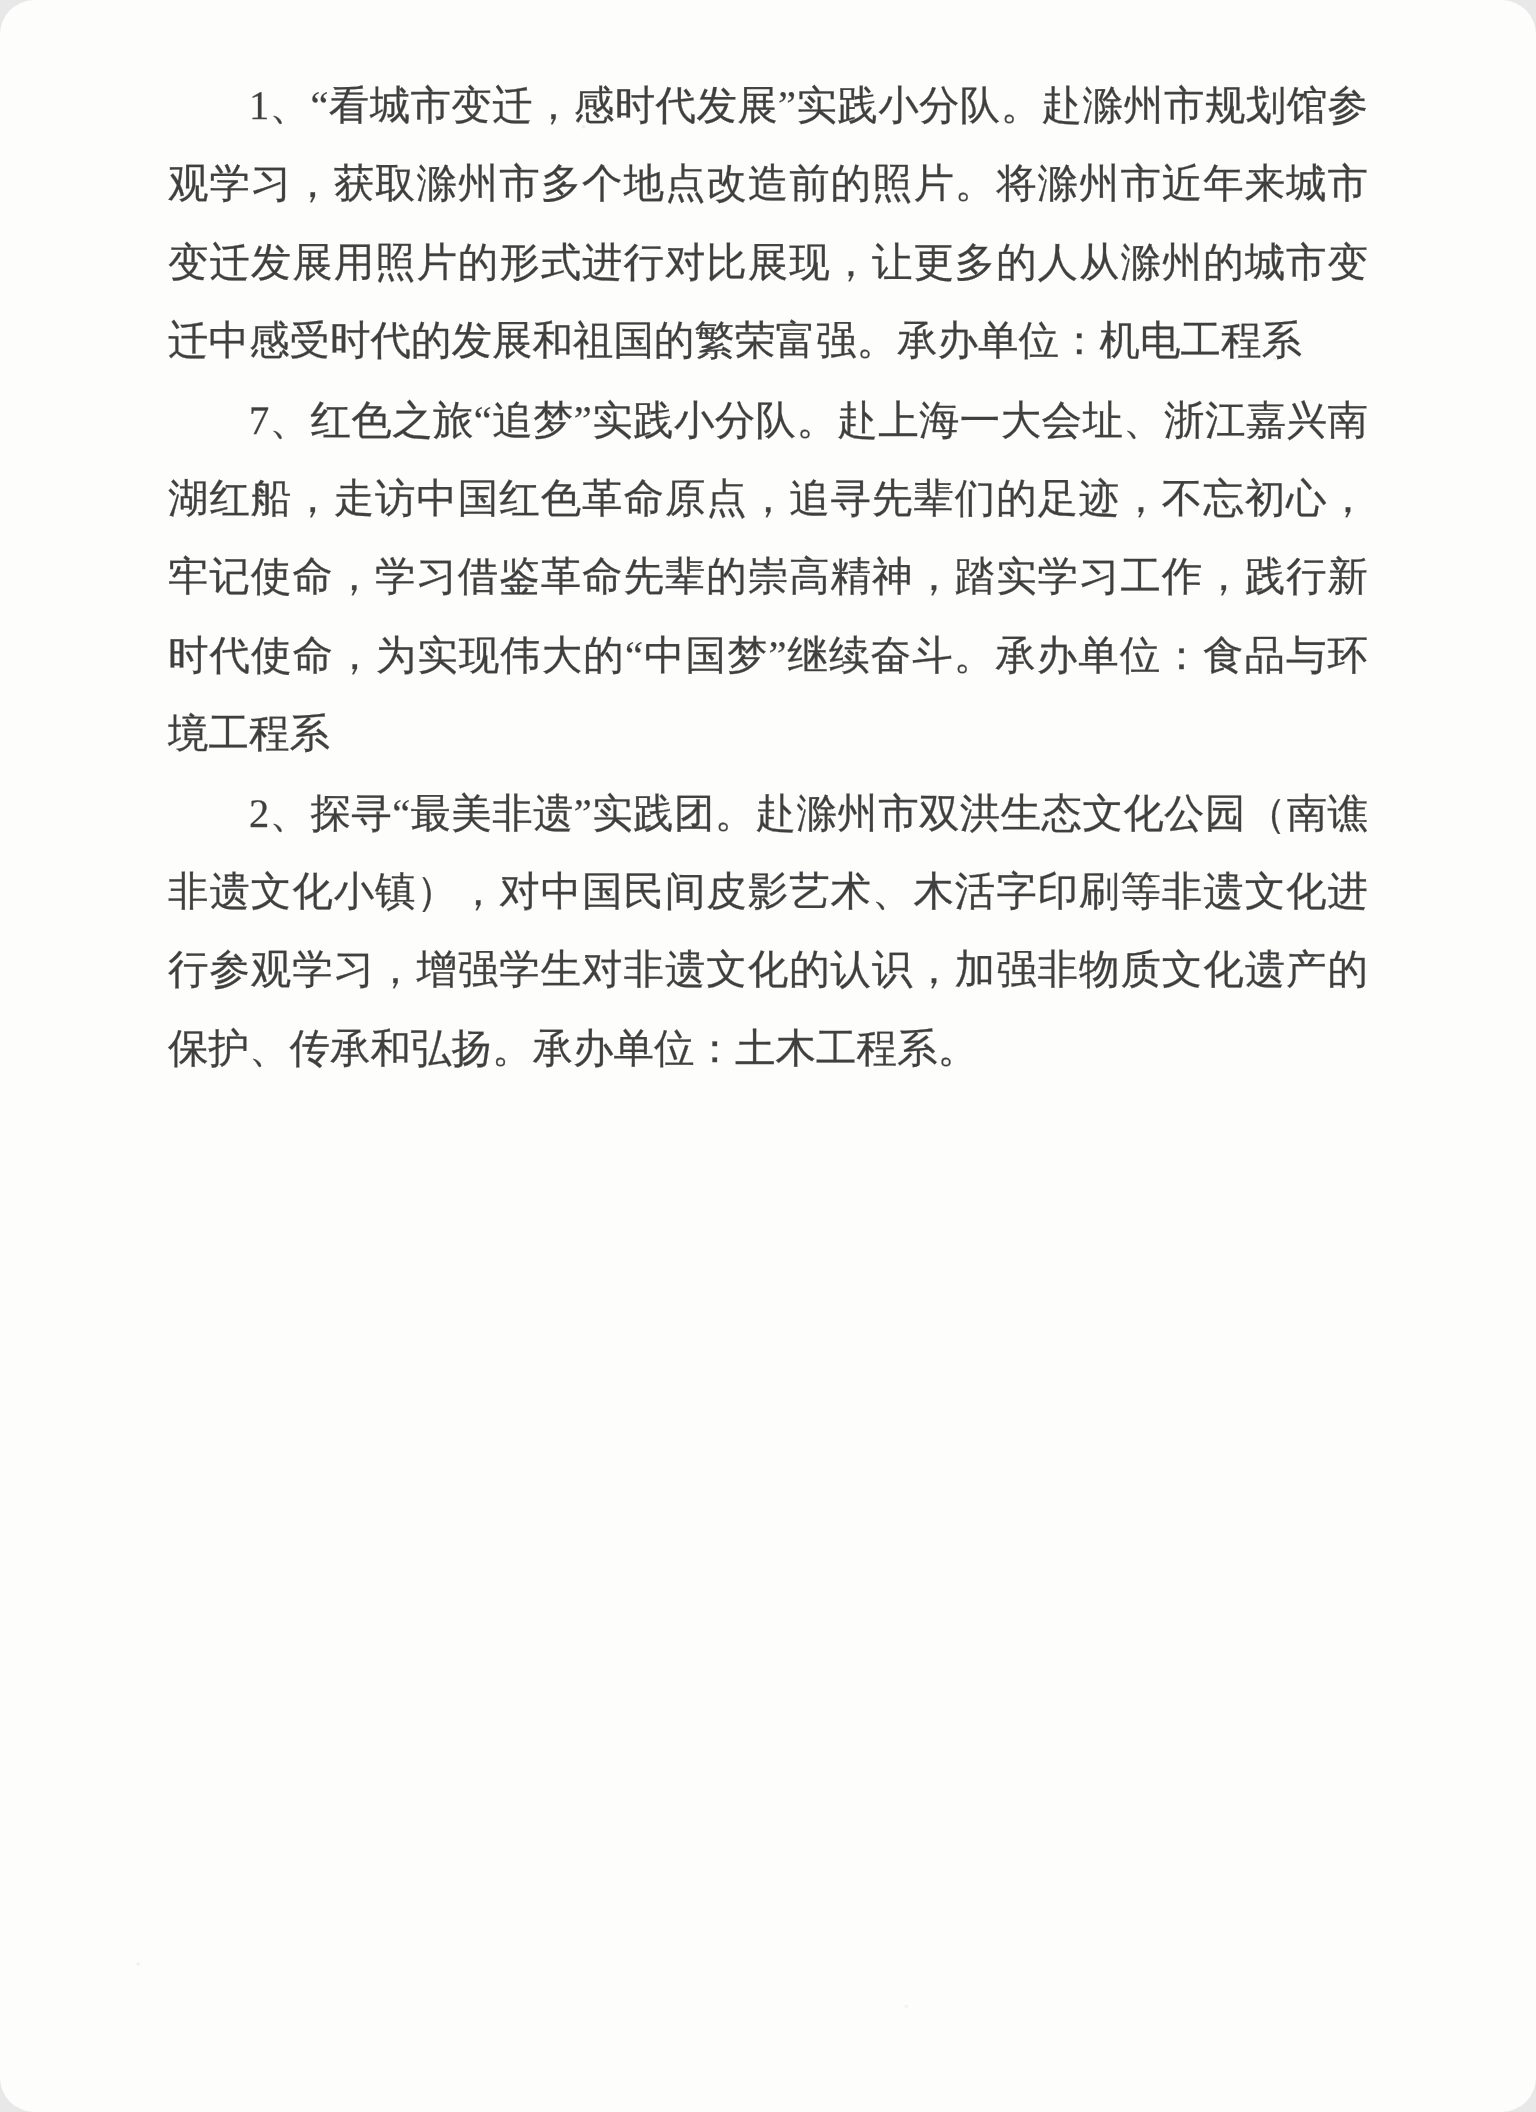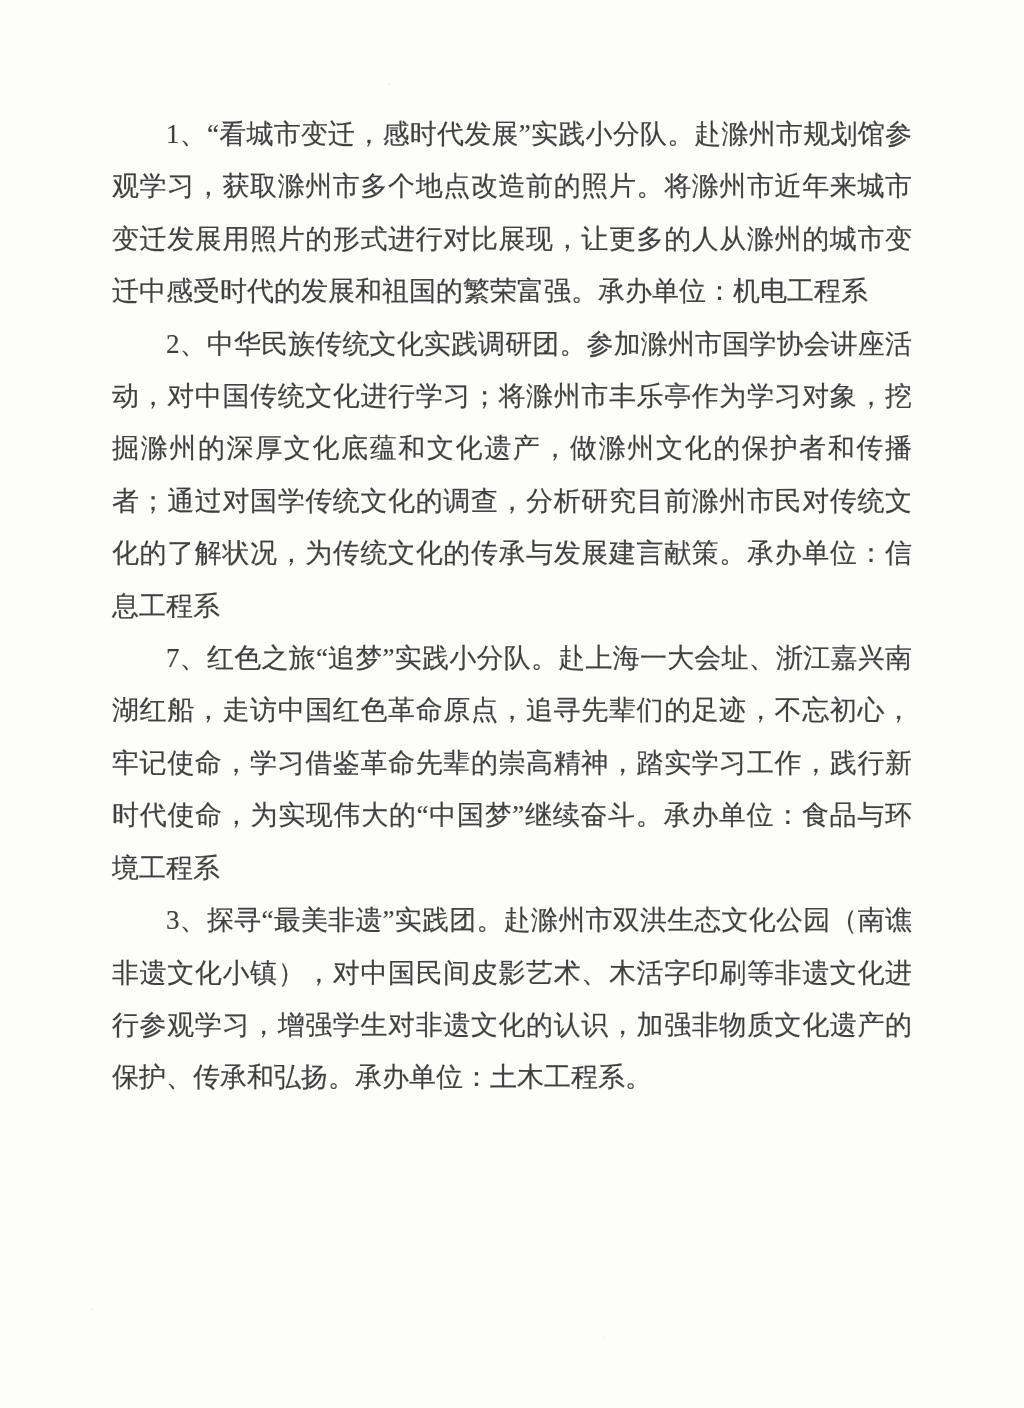--- a/index.html
+++ b/index.html
@@ -8,27 +8,28 @@
     background: #e8e8e8;
   }
   .page {
     position: relative;
     width: 1024px;
     height: 1408px;
     margin: 0 auto;
     background: #fdfdfc;
     overflow: hidden;
     box-sizing: border-box;
-    padding: 108px 112px 0 112px;
+    padding: 44px 112px 0 112px;
     
     background-image:
       radial-gradient(circle at 38% 6%, rgba(90,90,90,0.10) 0.6px, rgba(0,0,0,0) 1.6px),
       radial-gradient(circle at 83% 17%, rgba(90,90,90,0.08) 0.6px, rgba(0,0,0,0) 1.6px),
       radial-gradient(circle at 9% 93%, rgba(90,90,90,0.08) 0.6px, rgba(0,0,0,0) 1.6px),
       radial-gradient(circle at 59% 95%, rgba(90,90,90,0.07) 0.6px, rgba(0,0,0,0) 1.6px);
+    border-radius: 23px;
   }
   .doc {
     width: 800px;
   }
   .doc p {
     margin: 0;
     padding: 0;
     font-family: "Liberation Serif", "DejaVu Serif", serif;
     font-size: 27px;
     line-height: 52.4px;
@@ -38,17 +39,16 @@
     word-break: break-all;
     -webkit-text-stroke: 0.2px #5a5a5a;
   }
 </style>
 </head>
 <body>
 
 <div class="page">
   <div class="doc">
     <p>1、“看城市变迁，感时代发展”实践小分队。赴滁州市规划馆参观学习，获取滁州市多个地点改造前的照片。将滁州市近年来城市变迁发展用照片的形式进行对比展现，让更多的人从滁州的城市变迁中感受时代的发展和祖国的繁荣富强。承办单位：机电工程系</p>
-    <p>2、中华民族传统文化实践调研团。参加滁州市国学协会讲座活动，对中国传统文化进行学习；将滁州市丰乐亭作为学习对象，挖掘滁州的深厚文化底蕴和文化遗产，做滁州文化的保护者和传播者；通过对国学传统文化的调查，分析研究目前滁州市民对传统文化的了解状况，为传统文化的传承与发展建言献策。承办单位：信息工程系</p>
     <p>7、红色之旅“追梦”实践小分队。赴上海一大会址、浙江嘉兴南湖红船，走访中国红色革命原点，追寻先辈们的足迹，不忘初心，牢记使命，学习借鉴革命先辈的崇高精神，踏实学习工作，践行新时代使命，为实现伟大的“中国梦”继续奋斗。承办单位：食品与环境工程系</p>
-    <p>3、探寻“最美非遗”实践团。赴滁州市双洪生态文化公园（南谯非遗文化小镇），对中国民间皮影艺术、木活字印刷等非遗文化进行参观学习，增强学生对非遗文化的认识，加强非物质文化遗产的保护、传承和弘扬。承办单位：土木工程系。</p>
+    <p>2、探寻“最美非遗”实践团。赴滁州市双洪生态文化公园（南谯非遗文化小镇），对中国民间皮影艺术、木活字印刷等非遗文化进行参观学习，增强学生对非遗文化的认识，加强非物质文化遗产的保护、传承和弘扬。承办单位：土木工程系。</p>
   </div>
 </div>
 
 </body></html>

